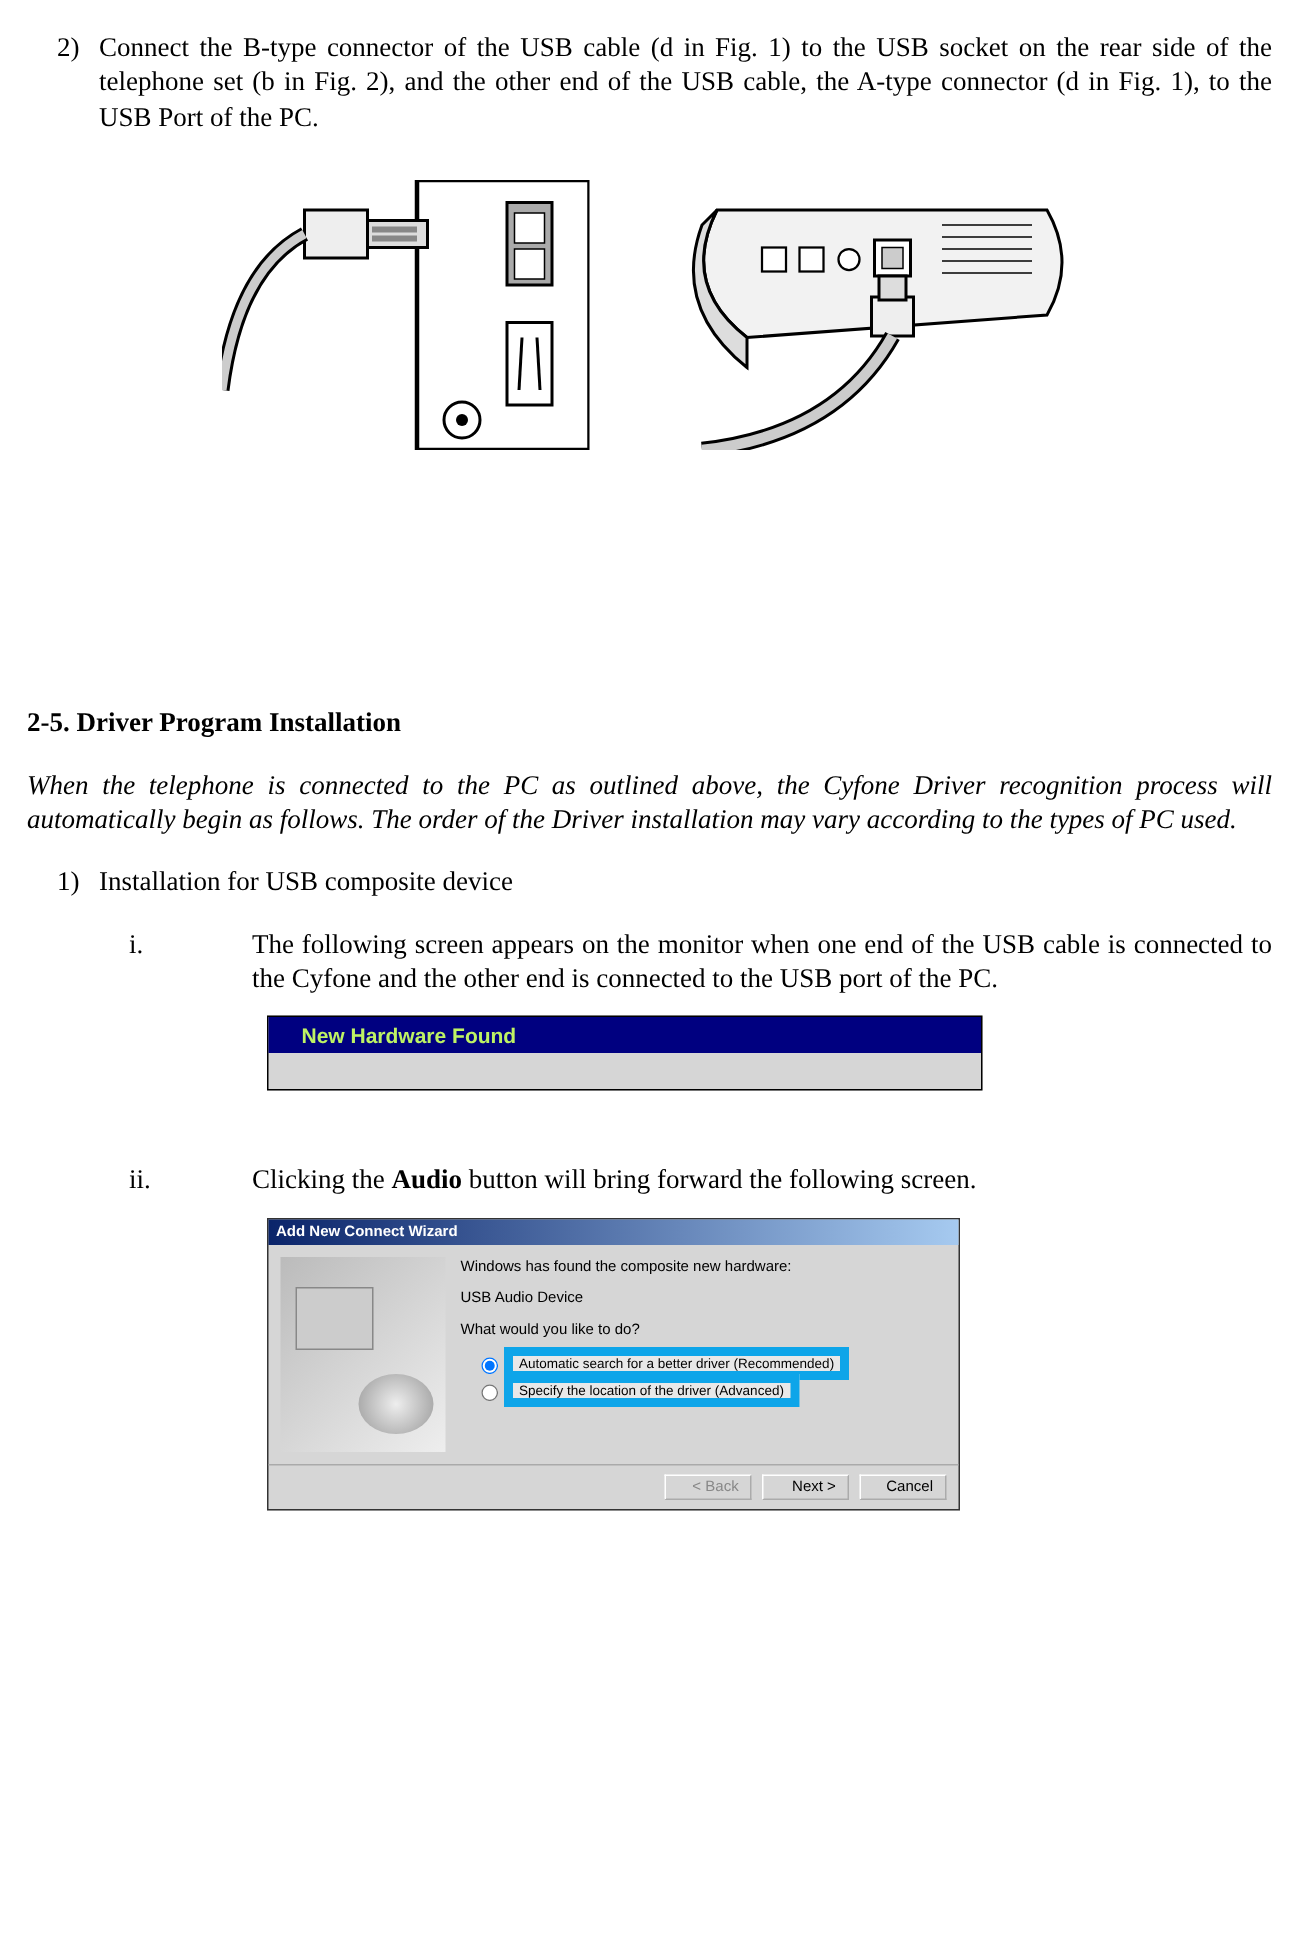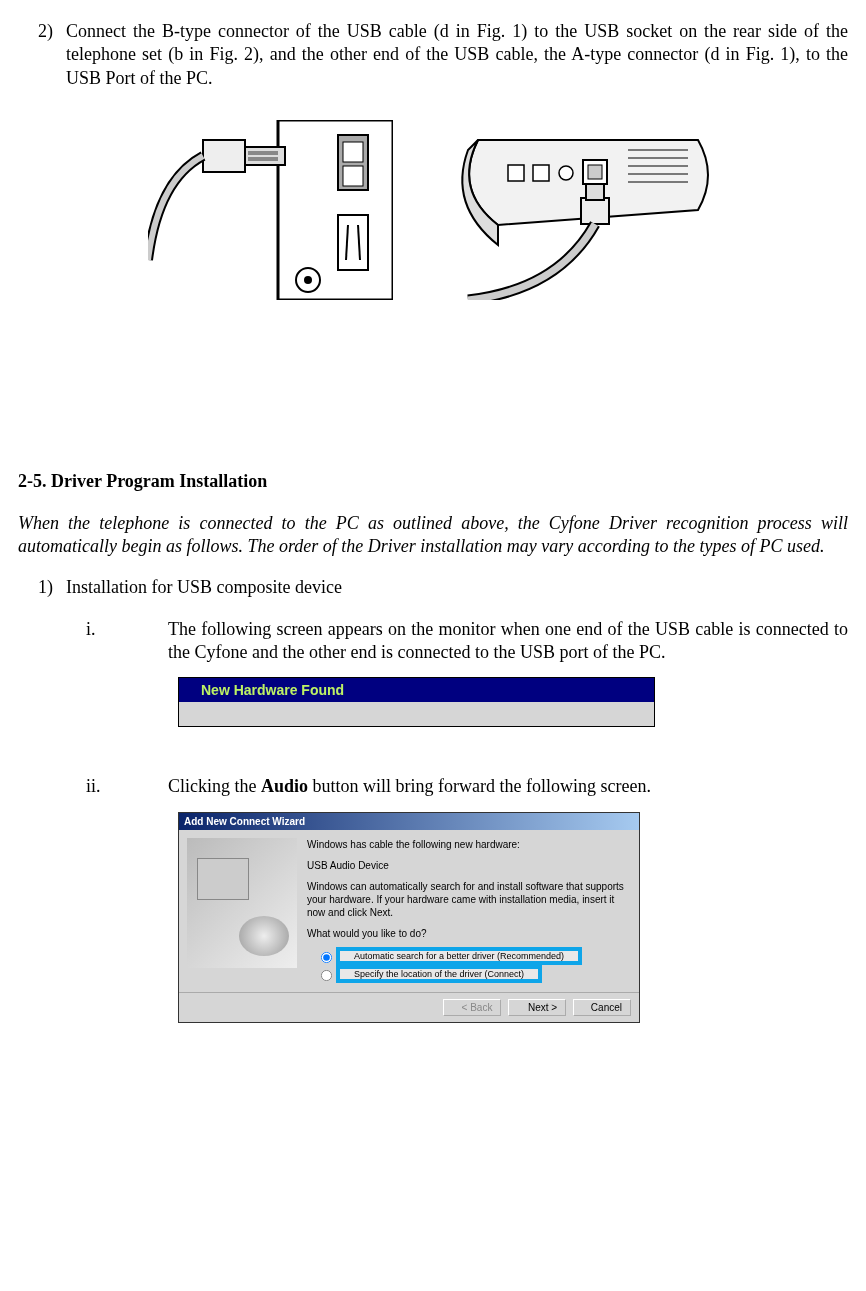--- a/index.html
+++ b/index.html
@@ -166,22 +166,22 @@
   }
   .wizard-opt {
     margin: 2px 0 2px 8px;
   }
   .wizard-opt input {
     vertical-align: middle;
     margin-right: 3px;
     transform: scale(0.85);
   }
   .wizard-opt .optlabel {
-    border: 4px solid #0ea5e9;
-    padding: 0 14px;
+    border: 6px solid #0ea5e9;
+    padding: 0 4px;
     font-size: 9px;
     background: #e8e8e8;
   }
   .wizard-buttons {
     border-top: 1px solid #aaa;
     padding: 6px 8px;
     text-align: right;
   }
   .wizard-buttons button {
     font-family: Tahoma, Arial, sans-serif;
@@ -276,30 +276,29 @@
 
 <div class="sub-ii">
   <span class="roman">ii.</span><span>Clicking the </span><b>Audio</b><span> button will bring forward the following screen.</span>
 </div>
 
 <div class="wizard">
   <div class="wizard-titlebar">Add New Connect Wizard</div>
   <div class="wizard-content">
     <div class="wizard-img"></div>
     <div class="wizard-right">
-      <p>Windows has cable the following new hardware:</p>
+      <p>Windows has found the composite new hardware:</p>
       <p class="wizard-device">USB Audio Device</p>
-      <p>Windows can automatically search for and install software that supports your hardware. If your hardware came with installation media, insert it now and click Next.</p>
       <p>What would you like to do?</p>
       <div class="wizard-opts">
         <div class="wizard-opt">
           <input type="radio" checked="" style=""><span class="optlabel">Automatic search for a better driver (Recommended)</span>
         </div>
         <div class="wizard-opt">
-          <input type="radio" style=""><span class="optlabel">Specify the location of the driver (Connect)</span>
+          <input type="radio" style=""><span class="optlabel">Specify the location of the driver (Advanced)</span>
         </div>
       </div>
     </div>
   </div>
   <div class="wizard-buttons">
     <button disabled="">&lt; Back</button>
     <button>Next &gt;</button>
     <button>Cancel</button>
   </div>
 </div>

